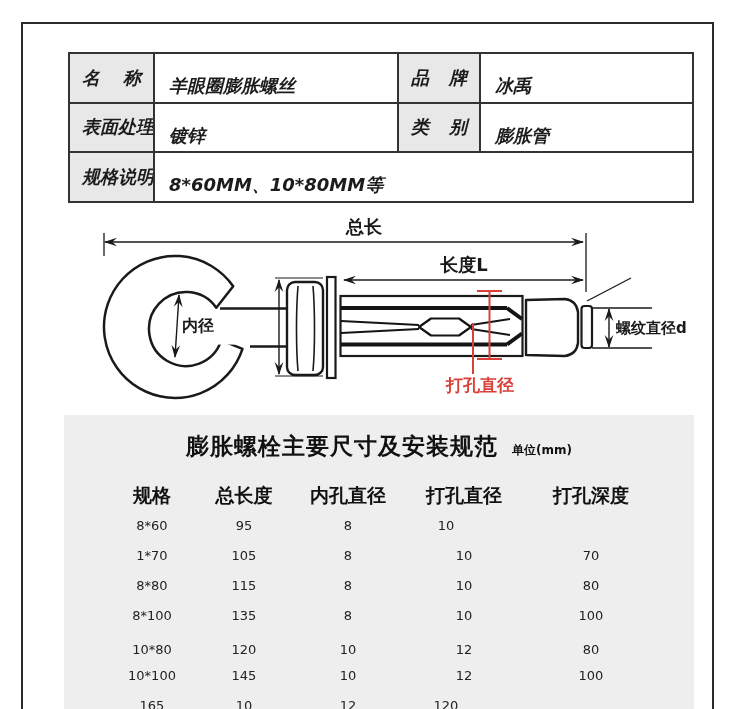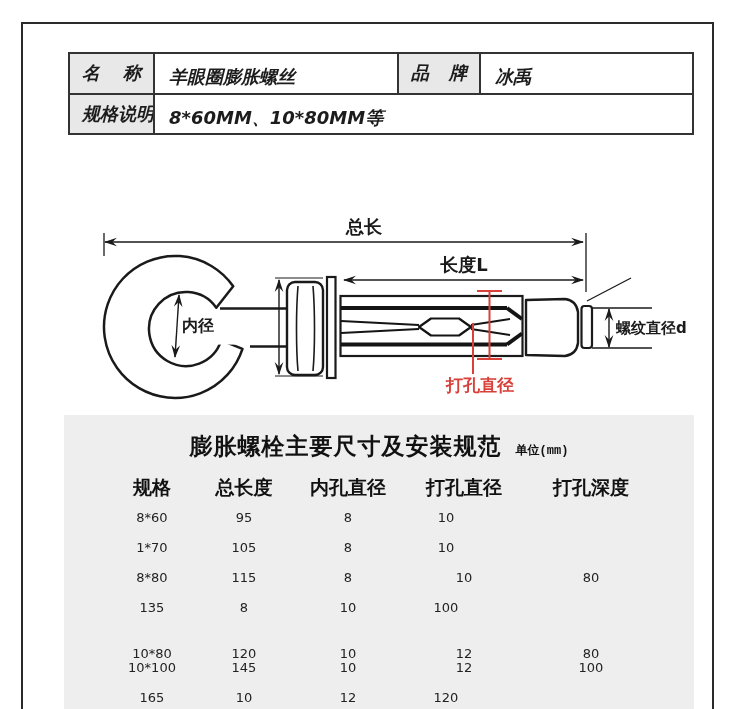--- a/index.html
+++ b/index.html
@@ -21,38 +21,39 @@
   }
   table.spec td{
     border:2px solid #333;height:30.5px;
     font-size:18px;font-weight:600;line-height:1;
     white-space:nowrap;overflow:hidden;font-style:italic;
   }
   td.lbl{
     background:#e8e8e8;padding:0 12px;
     text-align:justify;text-align-last:justify;
   }
-  td.val{padding:8px 0 0 14px;background:#fff;margin-top:44px;}
+  td.val{padding:17px 0 0 14px;background:#fff;margin-top:44px;}
   
   .diagram{position:absolute;left:60px;top:200px;width:650px;height:212px;}
   .diagram svg{display:block;}
   
   .panel{
     position:absolute;left:64px;top:415px;width:630px;height:294px;
     background:#eeeeee;overflow:hidden;
   }
   .panel-title-row{
-    position:absolute;left:0;top:16px;width:100%;text-align:center;white-space:nowrap;font-family:Liberation Mono, monospace;
+    position:absolute;left:0;top:16px;width:100%;text-align:center;white-space:nowrap;
   }
   .panel-title{font-size:23px;font-weight:700;color:#111;letter-spacing:1px;}
   .panel-unit{font-size:12px;font-weight:700;color:#111;margin-left:14px;}
   .grid-row{
     position:absolute;left:0;width:630px;height:30px;
     display:grid;grid-template-columns:132px 96px 112px 120px 170px;
     align-items:center;
+    margin-top:8px;
   }
   .grid-row > div{text-align:center;}
   .grid-row > div:first-child{padding-left:44px;}
   .grid-row > div:last-child{padding-right:36px;}
   .hdr-row{top:58px;font-size:19px;font-weight:700;color:#111;}
   .data-row{font-size:13px;font-weight:400;color:#222;}
 </style>
 </head>
 <body>
 
@@ -66,20 +67,26 @@
       <col style="width:213px">
     </colgroup>
   <tbody>
       <tr>
     <td class="lbl">名 称</td>
     <td class="val">羊眼圈膨胀螺丝</td>
     <td class="lbl">品 牌</td>
     <td class="val">冰禹</td>
   </tr>
   <tr>
+    <td class="lbl">表面处理</td>
+    <td class="val">镀锌</td>
+    <td class="lbl">类 别</td>
+    <td class="val">膨胀管</td>
+  </tr>
+  <tr>
     <td class="lbl">规格说明</td>
     <td class="val" colspan="3">8*60MM、10*80MM等</td>
   </tr>
 </tbody>
   </table>
 
 <div class="diagram">
 <svg width="650" height="212" viewBox="0 0 650 212">
   <defs>
     <marker id="arr" viewBox="0 0 12 10" refX="11" refY="5" markerWidth="13" markerHeight="11" orient="auto-start-reverse" markerUnits="userSpaceOnUse">
@@ -163,35 +170,37 @@
     <div>8*60</div>
     <div>95</div>
     <div>8</div>
     <div>10</div>
   </div>
   <div class="grid-row data-row" style="top:117px">
     <div>1*70</div>
     <div>105</div>
     <div>8</div>
     <div>10</div>
+    <div>70</div>
   </div>
   <div class="grid-row data-row" style="top:147px">
     <div>8*80</div>
     <div>115</div>
     <div>8</div>
     <div>10</div>
     <div>80</div>
   </div>
   <div class="grid-row data-row" style="top:177px">
+    <div>8*100</div>
     <div>135</div>
     <div>8</div>
     <div>10</div>
     <div>100</div>
   </div>
-  <div class="grid-row data-row" style="top:223px">
+  <div class="grid-row data-row" style="top:211px">
     <div>10*80</div>
     <div>120</div>
     <div>10</div>
     <div>12</div>
     <div>80</div>
   </div>
   <div class="grid-row data-row" style="top:237px">
     <div>10*100</div>
     <div>145</div>
     <div>10</div>

